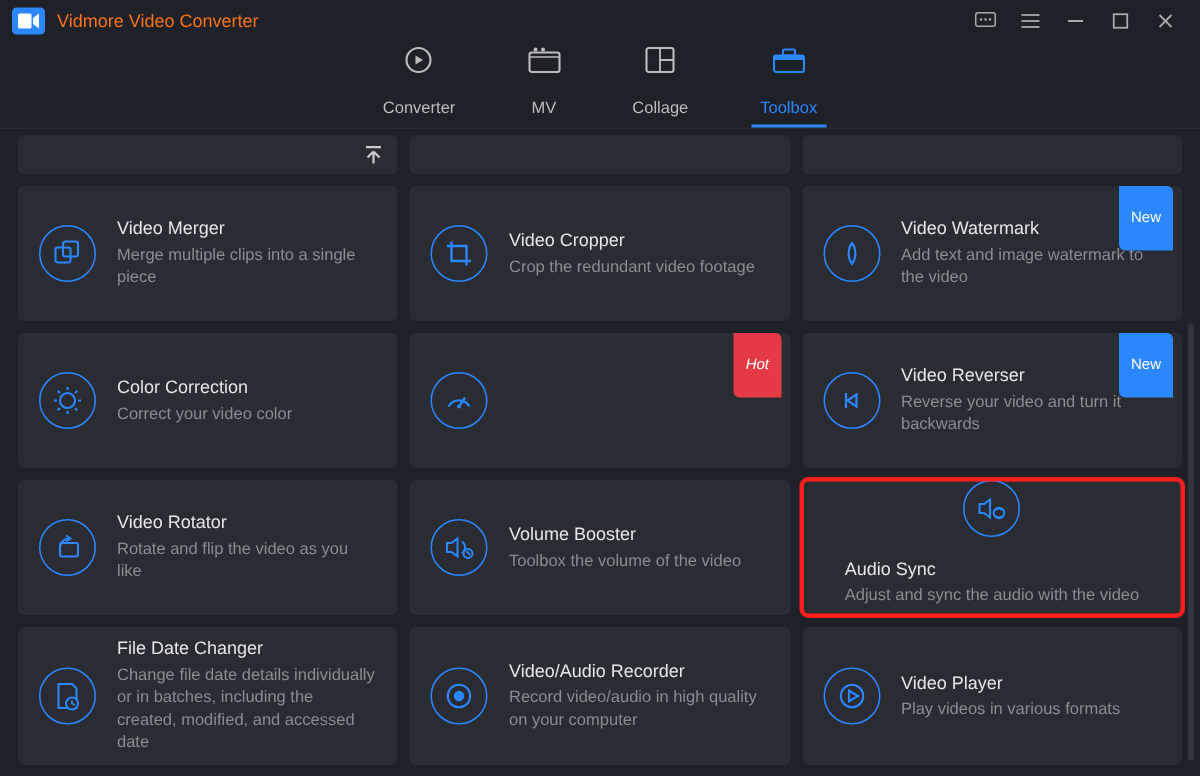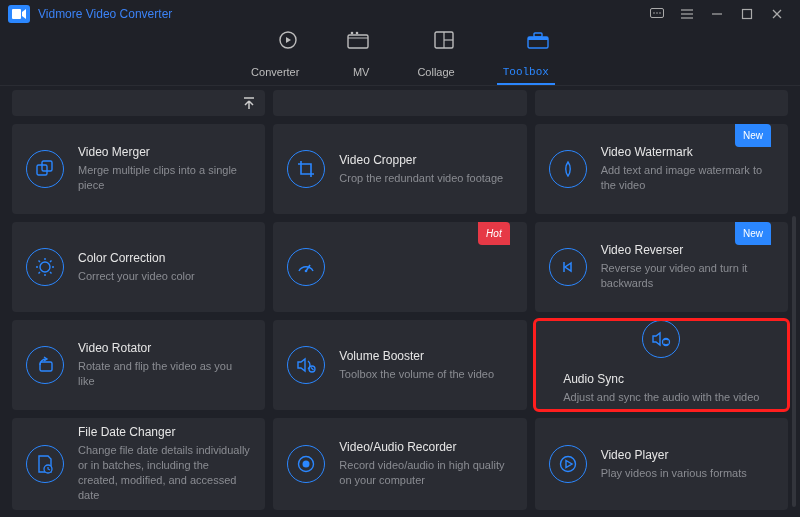--- a/index.html
+++ b/index.html
@@ -17,38 +17,38 @@
     display: flex; align-items: center;
     padding: 0 8px;
     background: #1f2128;
   }
   .titlebar .logo {
     width: 22px; height: 18px; border-radius: 3px;
     background: #2b87ff;
     display: flex; align-items: center; justify-content: center;
     margin-right: 8px;
   }
-  .titlebar .title { color: #3b82f6; font-size: 12px; }
+  .titlebar .title { color: #f97316; font-size: 12px; }
   .titlebar .spacer { flex: 1; }
   .win-btn { width: 30px; height: 28px; display:flex; align-items:center; justify-content:center; color:#aaa; }
   .win-btn svg { display:block; }
 
   
   .topnav {
     height: 58px;
     display: flex; align-items: center; justify-content: center;
     gap: 48px;
     border-bottom: 1px solid #2a2c33;
   }
   .topnav .tab {
-    display: flex; flex-direction: column; align-items: flex-end;
+    display: flex; flex-direction: column; align-items: center;
     gap: 16px; color: #bdbdbd; font-size: 11px;
     position: relative; padding-bottom: 6px;
   }
-  .topnav .tab.active { color: #2b87ff; font-family: Liberation Mono, monospace; }
+  .topnav .tab.active { color: #2b87ff; }
   .topnav .tab.active::after {
     content: ""; position: absolute; bottom: -1px; left: -6px; right: -6px;
     height: 2px; background: #2b87ff;
   }
   .topnav .tab .ticon { width: 22px; height: 20px; display:flex; align-items:center; justify-content:center; }
 
   
   .content {
     position: relative;
     padding: 4px 12px 8px 12px;
@@ -84,22 +84,22 @@
   .card .iconwrap {
     width: 38px; height: 38px; border-radius: 50%;
     border: 1.5px solid #2b87ff;
     display: flex; align-items: center; justify-content: center;
     flex-shrink: 0; color: #2b87ff;
   }
   .card .txt { display: flex; flex-direction: column; gap: 4px; }
   .card .ttl { font-size: 12px; color: #e6e6e6; font-weight: 500; }
   .card .desc { font-size: 11px; color: #8a8c92; line-height: 1.35; }
   .badge {
-    position: absolute; top: 0; right: 17px;
-    font-size: 10px; color: #fff; padding: 6px 8px;
+    position: absolute; top: 0; right: 6px;
+    font-size: 10px; color: #fff; padding: 16px 8px;
     border-bottom-left-radius: 4px; border-top-right-radius: 4px;
     font-weight: 500;
   }
   .badge.new { background: #2b87ff; }
   .badge.hot { background: #e63946; font-style: italic; }
   .highlighted { outline: 3px solid #ff1e1e; outline-offset: -1px; flex-direction: column; }
 </style>
 </head>
 <body>
 

